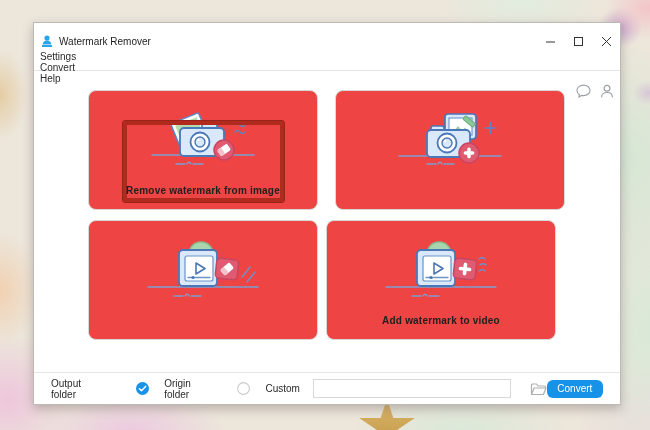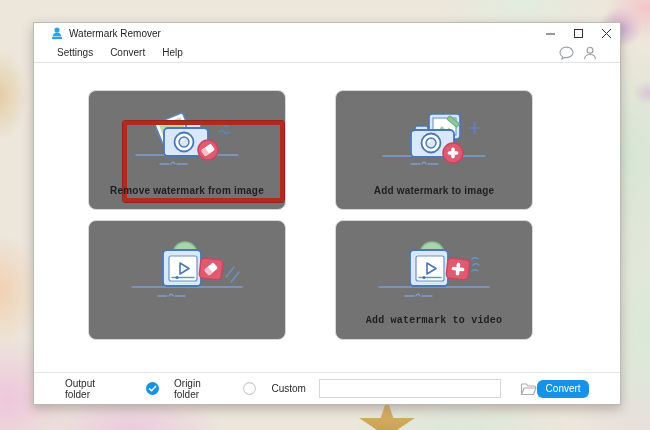--- a/index.html
+++ b/index.html
@@ -26,53 +26,53 @@
     position:absolute; left:358px; top:399px; width:58px; height:54px;
     background:linear-gradient(180deg,#dcb86e,#c09340);
     clip-path:polygon(50% 0%,61% 35%,98% 35%,68% 57%,79% 91%,50% 70%,21% 91%,32% 57%,2% 35%,39% 35%);
   }
   .app-window {
     position:absolute; left:33px; top:22px; width:588px; height:383px;
     background:#fff; border:1px solid #bdbab5;
     box-shadow:0 4px 10px rgba(110,95,95,.4);
   }
   
-  .titlebar { height:20px; display:flex; align-items:center; padding-left:17px; background:#fff; }
+  .titlebar { height:20px; display:flex; align-items:center; padding-left:7px; background:#fff;margin-top:8px; }
   .app-icon { width:12px; height:13px; margin-right:6px; flex:0 0 auto; }
   .app-title { font-size:10px; color:#1d1d1d; }
   .win-controls { margin-left:auto; display:flex; }
   .win-btn { width:28px; height:20px; display:flex; align-items:center; justify-content:center; cursor:default; }
   
-  .menubar { height:20px; display:flex; align-items:center; padding:0 23px; border-bottom:1px solid #e4e4e4; }
+  .menubar { height:20px; display:flex; padding:0 6px; border-bottom:1px solid #e4e4e4;flex-direction:column; }
   .menu-item { font-size:10px; color:#2a2a2a; margin-right:17px; }
   .menubar-icons { margin-left:auto; display:flex; align-items:center; gap:9px; }
   
   .card {
-    position:absolute; width:198px; height:120px; background:#737373;
+    position:absolute; width:230px; height:120px; background:#ef4444;
     border:1px solid #d8d8d8; border-radius:8px;
   }
   .card-1 { left:54px;  top:67px;  }
   .card-2 { left:301px; top:67px;  }
   .card-3 { left:54px;  top:197px; }
-  .card-4 { left:301px; top:197px;font-family:Liberation Mono, monospace; }
+  .card-4 { left:292px; top:197px; }
   .card-icon { position:absolute; left:50%; top:10px; transform:translateX(-50%); }
   .card-label {
     position:absolute; top:94px; left:0; width:100%; text-align:center;
     font-size:10px; font-weight:bold; color:#1f1f1f; letter-spacing:.2px;
   }
   .highlight-box {
     position:absolute; left:34px; top:30px; width:161px; height:81px;
     border:4px solid #b2291e; outline:1px solid #97231a; border-radius:2px;
     pointer-events:none;
   }
   
   .footer {
     position:absolute; left:0; right:0; bottom:0; top:349px;
     border-top:1px solid #e6e6e6; display:flex; align-items:center;
-    padding:0 31px; background:#fff; font-size:10px; color:#2a2a2a;
+    padding:0 17px; background:#fff; font-size:10px; color:#2a2a2a;
   }
   .radio { width:13px; height:13px; flex:0 0 auto; }
   .r-origin { margin-left:35px; }
   .r-custom { margin-left:26px; }
   .radio-label { margin-left:15px; }
   .custom-input {
     margin-left:13px; width:226px; height:19px; border:1px solid #d8d8d8;
     background:#fff; font-size:10px; padding:0 5px; outline:none;
     font-family:"Liberation Sans", sans-serif;
   }
@@ -170,21 +170,20 @@
       <rect x="42" y="29" width="43" height="27" rx="4" fill="#d9e9fb" stroke="#4a77b6" stroke-width="1.8"></rect>
       <circle cx="62" cy="42" r="9.5" fill="#fff" stroke="#4a77b6" stroke-width="1.8"></circle>
       <circle cx="62" cy="42" r="5" fill="#d9e9fb" stroke="#4a77b6" stroke-width="1.4"></circle>
       <circle cx="60" cy="40" r="1.2" fill="#fff"></circle>
       <circle cx="84" cy="52" r="10" fill="#e05a71" stroke="#c94560" stroke-width="1.5"></circle>
       <rect x="78.6" y="50.2" width="10.8" height="3.6" rx="1.8" fill="#fff"></rect>
       <rect x="82.2" y="46.6" width="3.6" height="10.8" rx="1.8" fill="#fff"></rect>
       <path d="M100 27 h11 M105.5 21.5 v11" stroke="#5b86c2" stroke-width="1.5" stroke-linecap="round"></path>
       <path d="M42 63 h9 m2 0 q2 -3.5 4 0 m2 0 h10" fill="none" stroke="#7d9fd0" stroke-width="1.3" stroke-linecap="round"></path>
     </svg>
-    <div class="card-label">Add watermark to image</div>
   </div>
 
   <div class="card card-3">
     <svg class="card-icon" width="130" height="76" viewBox="0 0 130 76">
       <line x1="10" y1="56" x2="120" y2="56" stroke="#7d9fd0" stroke-width="1.5" stroke-linecap="round"></line>
       <circle cx="63" cy="23" r="12" fill="#a8d5ae" stroke="#84bd90" stroke-width="1.6"></circle>
       <circle cx="63" cy="23" r="4.2" fill="#fff" stroke="#84bd90" stroke-width="1.2"></circle>
       <rect x="41" y="19" width="38" height="36" rx="4" fill="#d9e9fb" stroke="#4a77b6" stroke-width="1.8"></rect>
       <rect x="47" y="25" width="28" height="25" rx="2" fill="#fff" stroke="#6b93c8" stroke-width="1.2"></rect>
       <path d="M58 32 l9 5.5 l-9 5.5 z" fill="none" stroke="#4a77b6" stroke-width="1.6" stroke-linejoin="round"></path>

